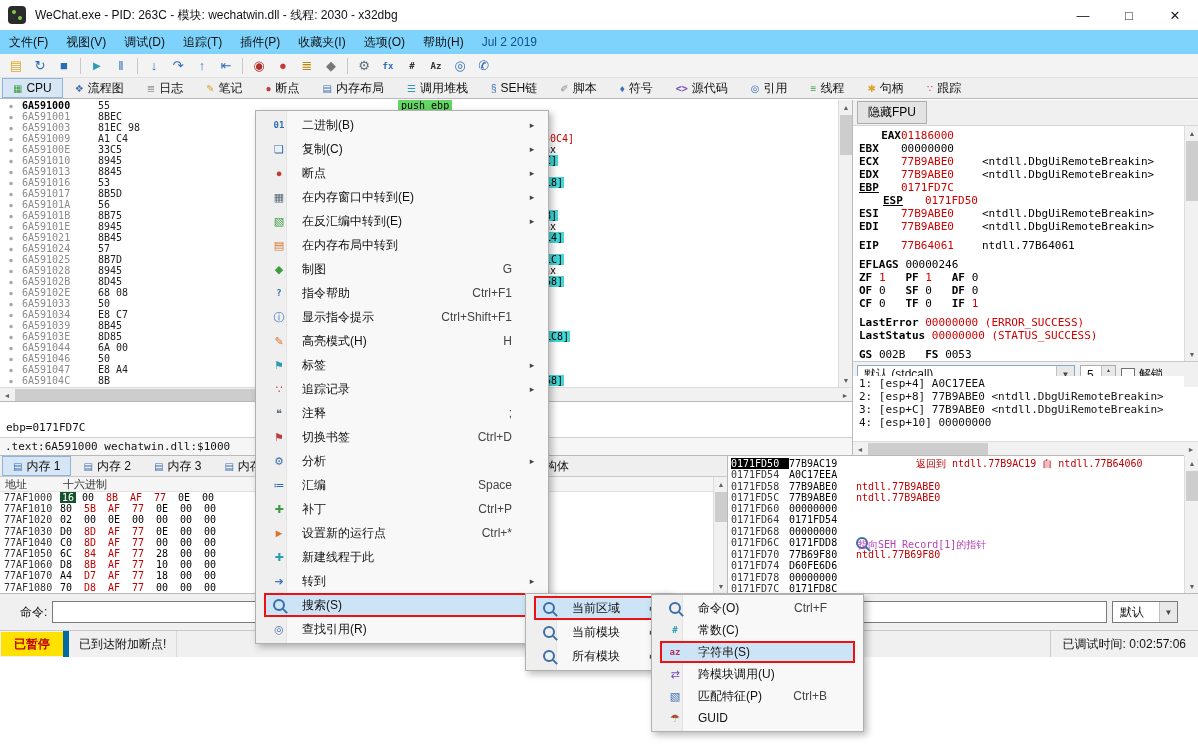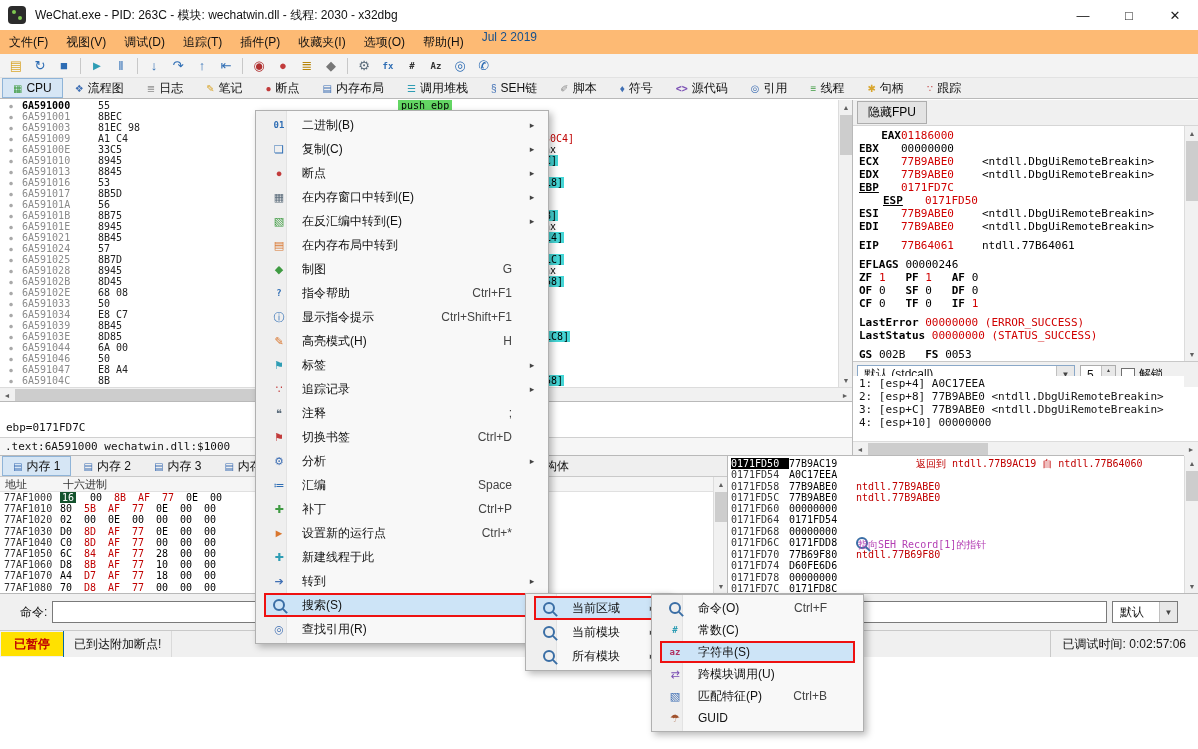--- a/index.html
+++ b/index.html
@@ -9,21 +9,21 @@
   
   .titlebar{position:absolute;left:0;top:0;width:100%;height:30px;background:#fff;display:flex;align-items:center;}
   .app-icon{width:18px;height:18px;margin-left:8px;background:#2b2b2b;border-radius:4px;position:relative;flex:none;}
   .app-icon::after{content:"";position:absolute;left:4px;top:4px;width:4px;height:4px;border-radius:50%;
     background:#7ec850;box-shadow:6px 6px 0 #7ec850;}
   .title-text{margin-left:9px;font-size:12px;}
   .win-controls{margin-left:auto;display:flex;height:100%;}
   .win-btn{width:46px;height:100%;display:flex;align-items:center;justify-content:center;font-size:13px;color:#222;}
 
   
-  .menubar{position:absolute;left:0;top:30px;width:100%;height:24px;background:#fdba74;display:flex;}
+  .menubar{position:absolute;left:0;top:30px;width:100%;height:24px;background:#7dd3fc;display:flex;align-items:center;}
   .menu-item{padding:0 9px;height:100%;display:flex;align-items:center;}
   .menu-date{color:#14508e;padding:0 9px;}
 
   
   .toolbar{position:absolute;left:0;top:54px;width:100%;height:24px;background:#f3f3f3;
     border-bottom:1px solid #e2e2e2;display:flex;align-items:center;padding-left:4px;box-sizing:border-box;}
   .tool-btn{width:22px;height:20px;display:flex;align-items:center;justify-content:center;font-size:13px;margin:0 1px;flex:none;}
   .tool-sep{width:1px;height:16px;background:#c8c8c8;margin:0 4px;flex:none;}
   .ti{font-family:"DejaVu Sans Mono",monospace;font-size:9px;font-weight:bold;}
 
@@ -99,21 +99,21 @@
     padding-left:2px;box-sizing:border-box;}
   .memhead{position:absolute;left:0;top:477px;width:836px;height:15px;background:#f5f5f5;border-bottom:1px solid #e0e0e0;
     font-size:11px;color:#333;display:flex;align-items:center;box-sizing:border-box;}
   .mh-addr{width:58px;padding-left:5px;flex:none;}
   .memrows{position:absolute;left:0;top:492px;width:713px;height:101px;background:#fff;
     font-family:"DejaVu Sans Mono",monospace;font-size:10px;line-height:11.2px;padding-left:4px;box-sizing:border-box;}
   .mrow{white-space:pre;}
   .m-addr{display:inline-block;width:56px;color:#333;}
   .m-b{display:inline-block;width:24px;color:#000;}
   .m-b.r{color:#c00000;}
-  .m-b.sel{background:#14532d;color:#fff;width:auto;padding:0 2px;margin-right:14px;text-align:center;}
+  .m-b.sel{background:#14532d;color:#fff;width:auto;padding:0 2px;margin-right:6px;text-align:center;}
   .mem-vscroll{left:713px;top:477px;width:14px;height:116px;border-left:1px solid #dcdcdc;}
   .vline727{position:absolute;left:727px;top:455px;width:1px;height:138px;background:#b9b9b9;}
   .stackpane{position:absolute;left:728px;top:455px;width:456px;height:138px;background:#fff;border-top:1px solid #b9b9b9;
     font-family:"DejaVu Sans Mono",monospace;font-size:10px;line-height:11.3px;padding-top:2px;box-sizing:border-box;overflow:hidden;}
   .srow{white-space:pre;display:flex;}
   .s-addr{width:58px;margin-left:3px;color:#333;flex:none;}
   .s-addr.sel{background:#000;color:#fff;}
   .s-val{width:62px;color:#000;flex:none;}
   .s-com{margin-left:5px;}
   .s-com.red{color:#c00000;}
@@ -125,21 +125,21 @@
   .cmdbar{position:absolute;left:0;top:593px;width:100%;height:37px;background:#f0f0f0;border-top:1px solid #b9b9b9;
     display:flex;align-items:center;gap:5px;padding:0 20px;box-sizing:border-box;}
   .cmd-input{flex:1;height:22px;background:#fff;border:1px solid #7a7a7a;font-family:"DejaVu Sans Mono",monospace;
     font-size:11px;padding:0 4px;box-sizing:border-box;}
   .cmd-combo{width:66px;height:22px;background:#fff;border:1px solid #7a7a7a;display:flex;align-items:center;
     padding-left:7px;box-sizing:border-box;position:relative;}
   .statusbar{position:absolute;left:0;top:630px;width:100%;height:27px;background:#f0f0f0;border-top:1px solid #c9c9c9;
     display:flex;align-items:stretch;box-sizing:border-box;}
   .status-badge{background:#ffe100;color:#c00000;font-weight:bold;display:flex;align-items:center;
     padding:0 13px;margin:1px 0 1px 1px;}
-  .status-msg{display:flex;align-items:center;padding:0 10px;border-left:1px solid #0369a1;text-align:right;}
+  .status-msg{display:flex;align-items:center;padding:0 10px;border-left:6px solid #0369a1;text-align:right;}
   .status-field{flex:1;border-left:1px solid #dadada;}
   .status-time{display:flex;align-items:center;padding:0 12px;border-left:1px solid #c9c9c9;}
 
   
   .cmenu{position:absolute;background:#f8f8f8;border:1px solid #b0b0b0;box-shadow:3px 3px 7px rgba(0,0,0,.28);
     padding:2px 8px;z-index:20;}
   .cmenu::before{content:"";position:absolute;left:0;top:0;bottom:0;width:30px;background:#efefef;border-right:1px solid #e3e3e3;}
   #cmenu{left:255px;top:110px;width:276px;}
   #submenu{left:525px;top:593px;width:126px;z-index:21;}
   #subsub{left:651px;top:594px;width:195px;z-index:22;}

